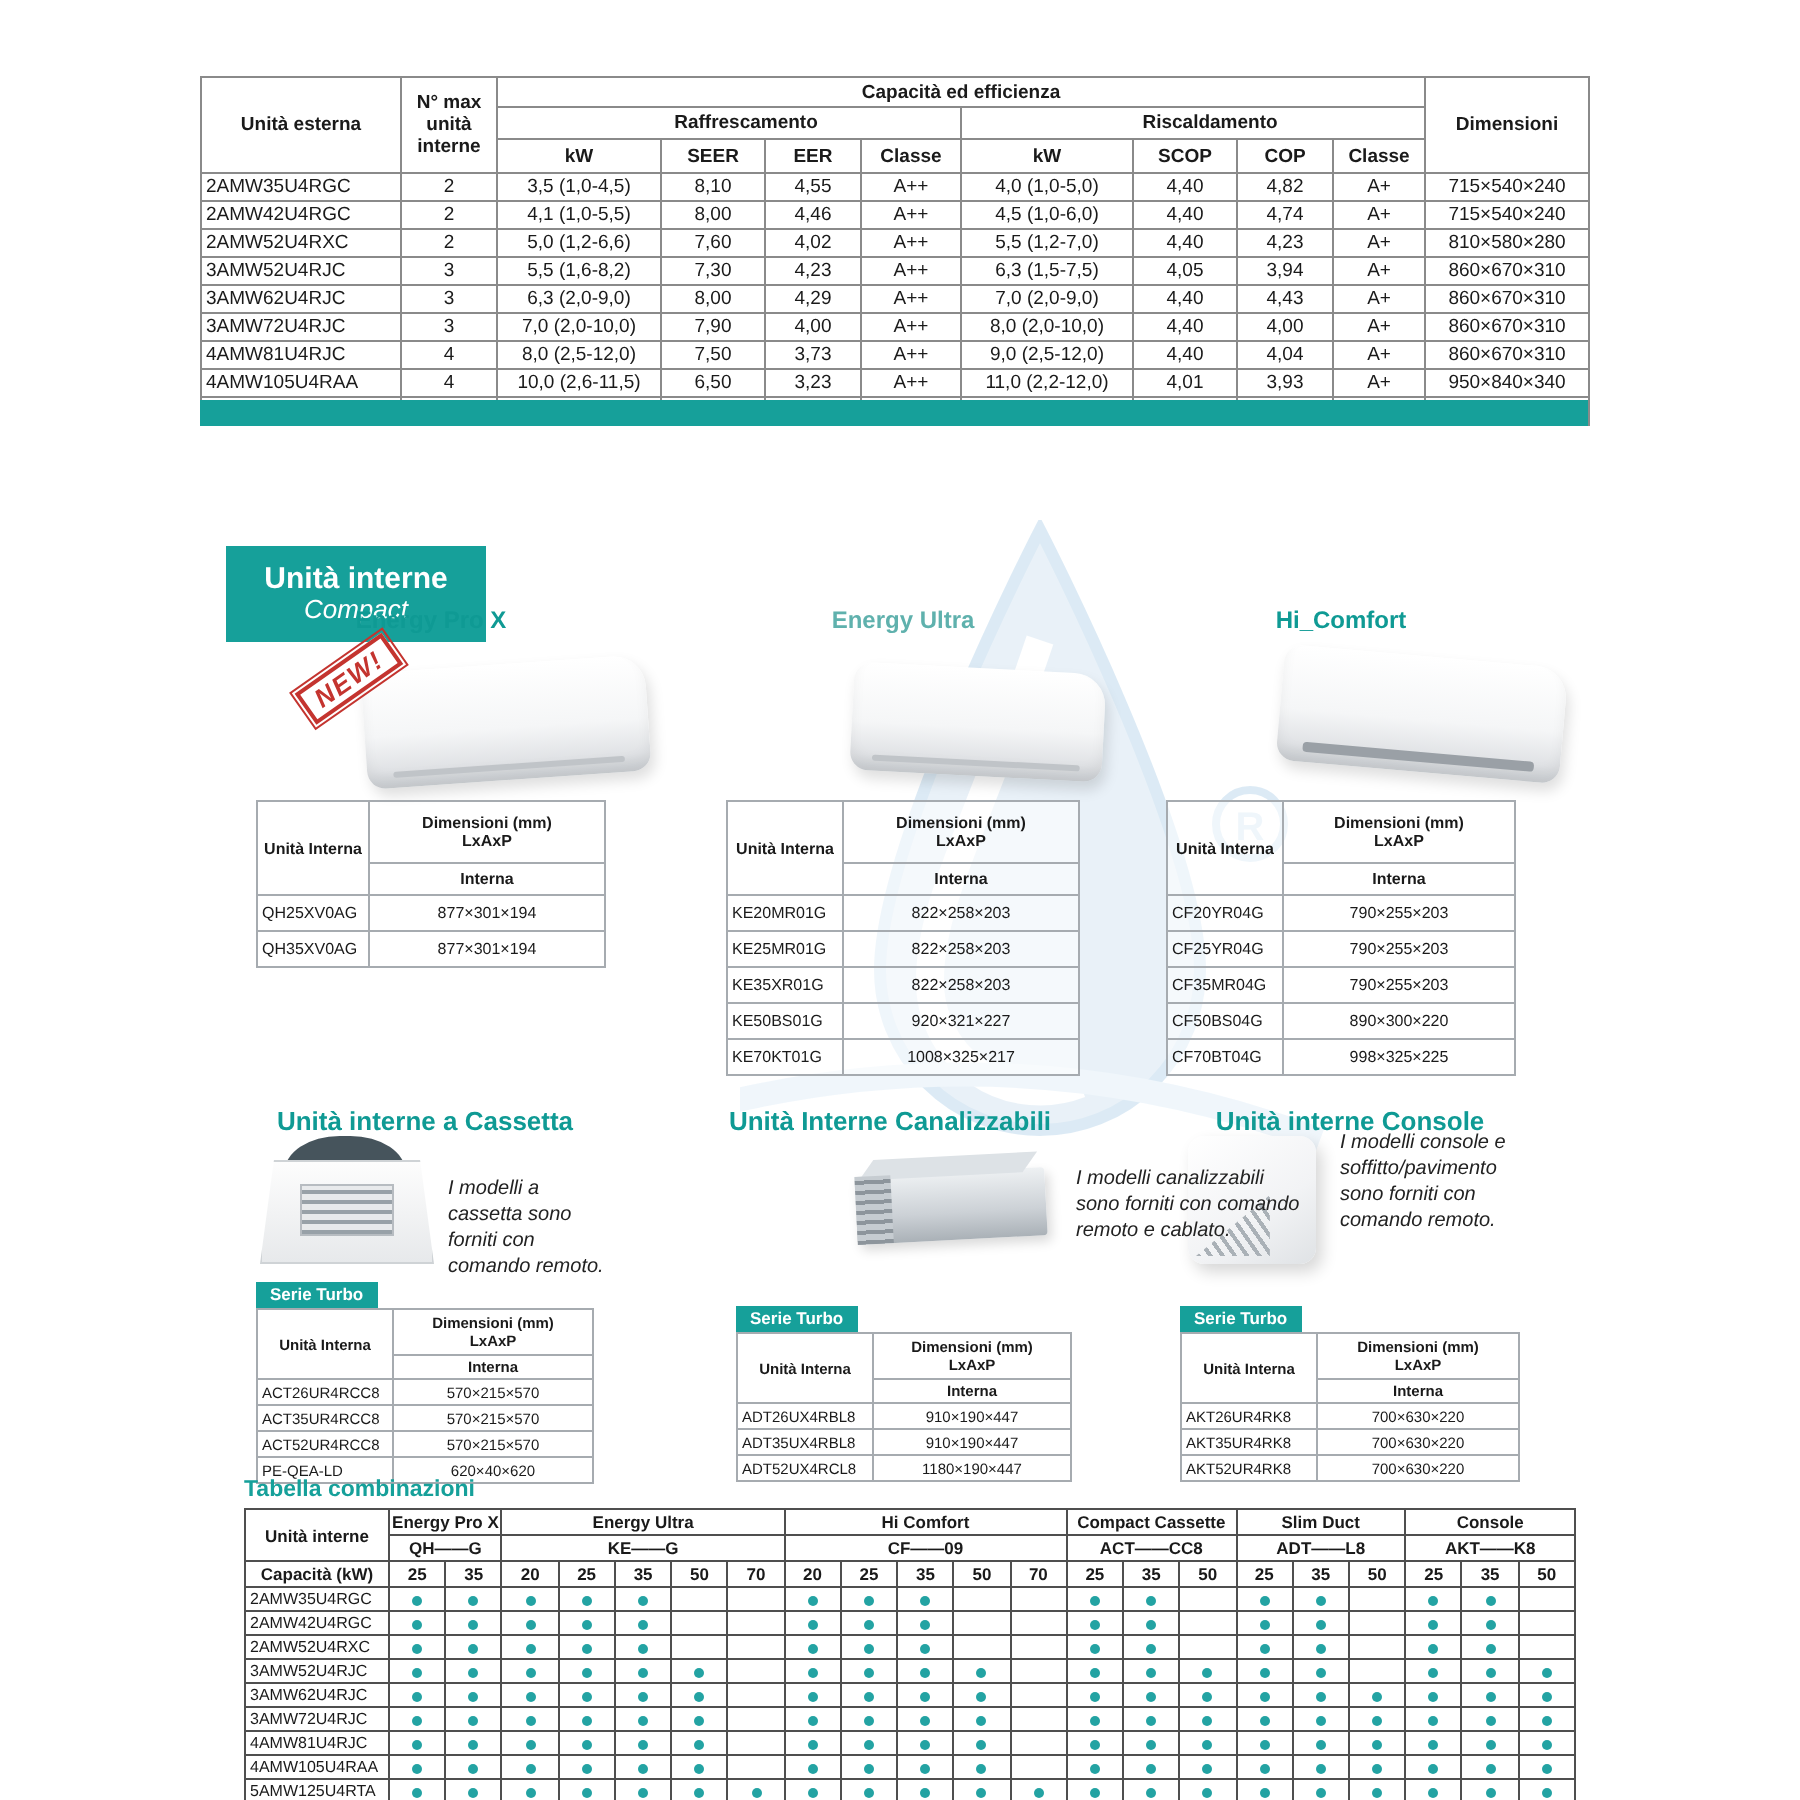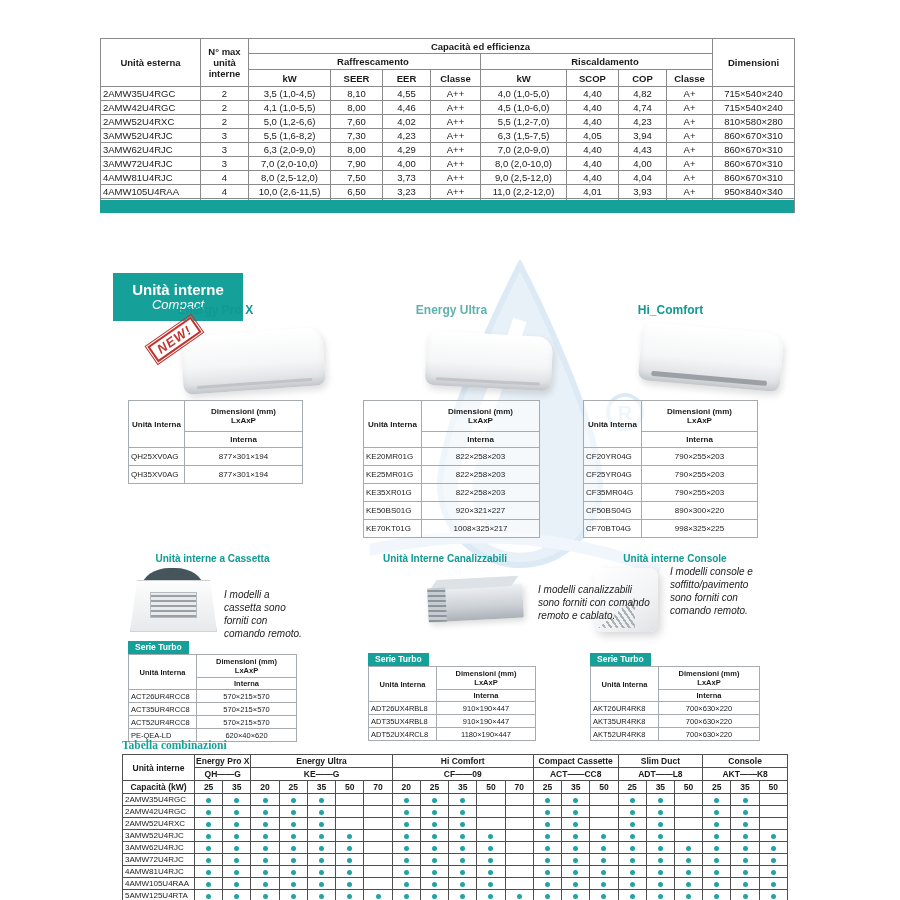--- a/index.html
+++ b/index.html
@@ -35,27 +35,27 @@
   .wall-host .dimtbl thead tr:nth-child(1) th{height:30px;}
   .wall-host .dimtbl thead tr:nth-child(2) th{height:15px;}
   .wall-host .dimtbl tbody td{height:17px;}
   .serie-host .dimtbl{font-size:7.5px;}
   .serie-host .dimtbl thead tr:nth-child(1) th{height:22px;}
   .serie-host .dimtbl thead tr:nth-child(2) th{height:11px;}
   .serie-host .dimtbl tbody td{height:12px;}
 
   .wall-title{position:absolute;top:303px;font-weight:bold;font-size:12px;color:#0F9A94;text-align:center;}
   .wall-title.light{color:#5FB1AD;}
-  .section-title{position:absolute;top:553px;font-weight:bold;font-size:10px;color:#0F9A94;text-align:center;}
+  .section-title{position:absolute;top:553px;font-weight:bold;font-size:13px;color:#0F9A94;text-align:center;}
   .desc{position:absolute;font-style:italic;font-size:10px;line-height:1.3;color:#222;}
   .serie-bar{position:absolute;background:#16A09A;color:#fff;font-weight:bold;font-size:8.5px;
              padding:2px 7px;line-height:1;}
 
   
-  #combo-title{left:122px;top:739px;font-weight:bold;font-size:11.5px;color:#16A09A;font-family:Liberation Serif, serif;}
+  #combo-title{left:122px;top:739px;font-weight:bold;font-size:11.5px;color:#16A09A;}
   #combo-table{position:absolute;left:122px;top:754px;width:666px;border-collapse:collapse;
                table-layout:fixed;font-size:8.5px;background:#fff;}
   #combo-table th,#combo-table td{border:1px solid #4f4f4f;text-align:center;padding:0;overflow:hidden;}
   #combo-table thead th{font-weight:bold;height:12px;}
   #combo-table tbody td{height:11px;}
   #combo-table td.model{text-align:left;padding-left:2px;font-size:8px;}
   .dot{display:inline-block;width:5px;height:5px;border-radius:50%;background:#23A3A3;vertical-align:middle;}
 
   
   .ac-wall{position:absolute;background:linear-gradient(180deg,#ffffff 0%,#f5f6f7 55%,#e0e2e5 85%,#ccd0d4 100%);

